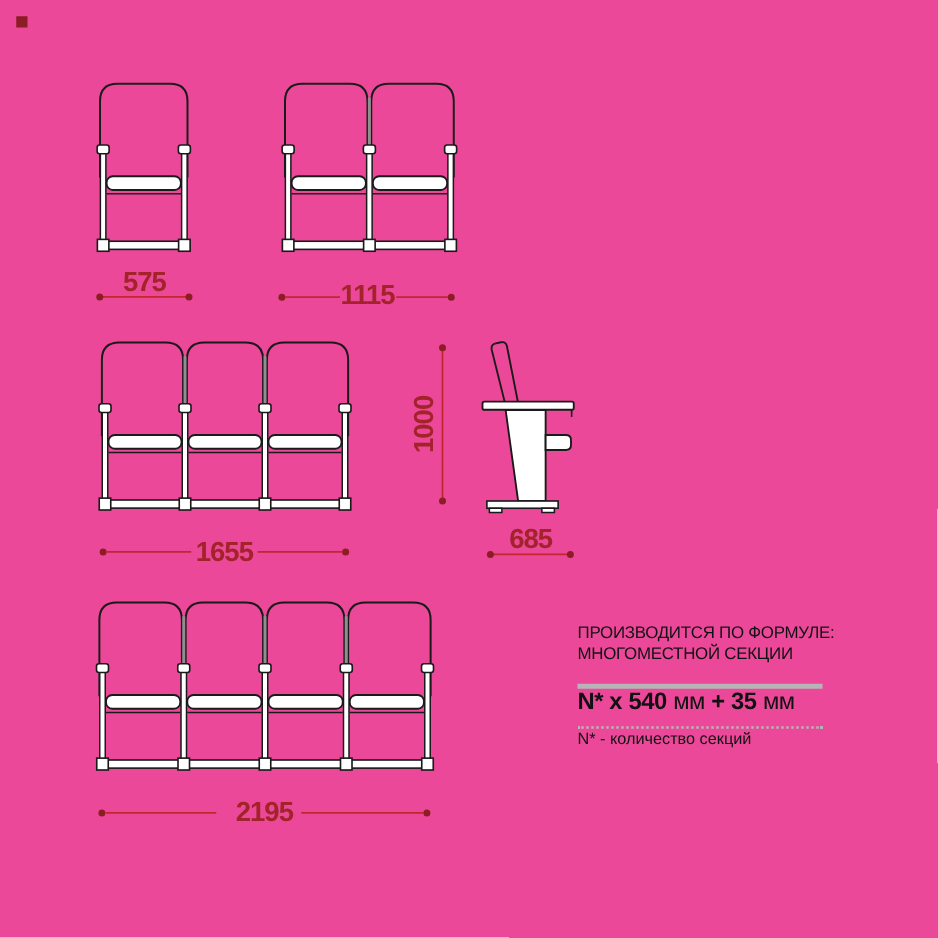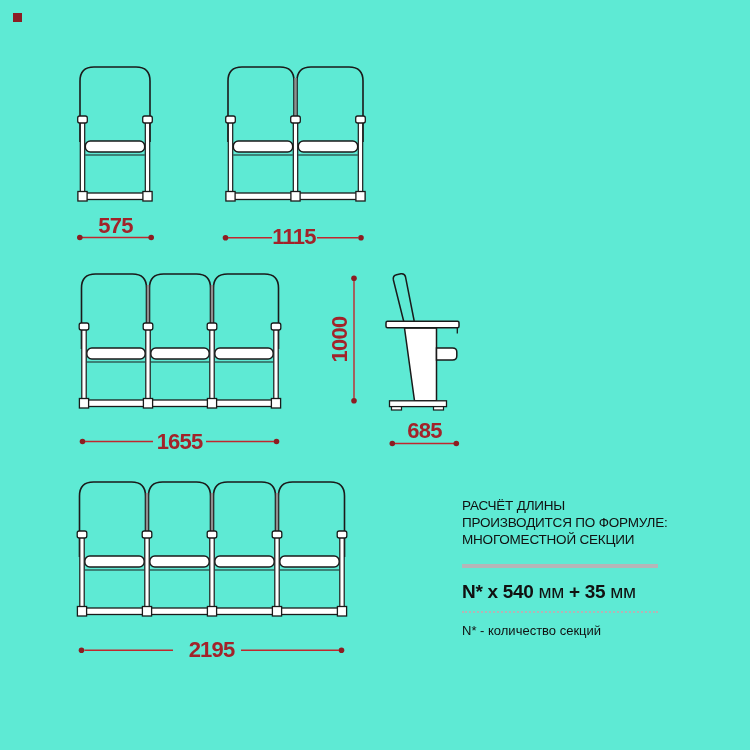--- a/index.html
+++ b/index.html
@@ -1,33 +1,33 @@
 <!DOCTYPE html>
 <html><head>
 <meta charset="utf-8">
 <style>
   html,body{margin:0;padding:0;background:#fff;}
-  .stage{position:relative;width:750px;height:750px;background:#5eead4;overflow:hidden;
+  .stage{position:relative;width:750px;height:750px;background:#ec4899;overflow:hidden;
          font-family:"Liberation Sans",sans-serif;}
   .logo{position:absolute;left:13px;top:13px;width:9px;height:9px;background:var(--logo,#8c1d24);}
   svg.draw{position:absolute;left:0;top:0;}
   .ln{fill:none;stroke:var(--drawing-stroke,#1a1a1a);}
   .fw{fill:#ffffff;stroke:var(--drawing-stroke,#1a1a1a);}
   .gpost{stroke:#8f8f8f;fill:none;}
   .dl{stroke:var(--dim-line,#c1272d);stroke-width:1.4;fill:none;}
   .dd{fill:var(--dim-dot,#8c1d22);}
   .dt{fill:var(--dim-text,#a2232a);font-family:"Liberation Sans",sans-serif;font-weight:700;
       font-size:22px;letter-spacing:-0.8px;text-anchor:middle;}
   .info{position:absolute;left:462px;top:497px;width:212px;color:var(--text,#111);}
   .info-title{font-size:13.5px;line-height:17px;letter-spacing:-0.2px;}
   .rule{width:196px;height:4px;background:var(--rule-gray,#b3b3b3);margin-top:16px;}
-  .formula{margin-top:13px;font-size:19px;line-height:22px;letter-spacing:-0.3px;white-space:nowrap;}
+  .formula{font-size:19px;line-height:22px;letter-spacing:-0.3px;white-space:nowrap;}
   .formula .b{font-weight:700;}
   .rule-dotted{width:196px;border-top:2px dotted #b5b5b5;margin-top:8px;}
-  .note{margin-top:10px;font-size:13px;line-height:16px;}
+  .note{font-size:13px;line-height:16px;}
 </style>
 </head>
 <body>
 
 <div class="stage" style="--dim-line: #c1272d; --dim-dot: #8c1d22; --dim-text: #a2232a; --drawing-stroke: #1a1a1a; --rule-gray: #b5b5b8; --logo: #8c1d24; --text: #111111;">
 
   <div class="logo"></div>
 
   <svg id="drawing" class="draw" width="750" height="750" viewBox="0 0 750 750">
 
@@ -173,21 +173,20 @@
         <rect class="fw" stroke-width="1.3" x="272.2" y="531" width="9.6" height="7" rx="2"></rect>
         <rect class="fw" stroke-width="1.3" x="272.4" y="606.5" width="9.2" height="9.5"></rect>
         <rect class="fw" stroke-width="1.2" x="339.8" y="535" width="4.4" height="73"></rect>
         <rect class="fw" stroke-width="1.3" x="337.2" y="531" width="9.6" height="7" rx="2"></rect>
         <rect class="fw" stroke-width="1.3" x="337.4" y="606.5" width="9.2" height="9.5"></rect>
       </g>
     </svg>
 
   <div class="info">
     <div class="info-title">
-      <div>РАСЧЁТ ДЛИНЫ</div>
       <div>ПРОИЗВОДИТСЯ ПО ФОРМУЛЕ:</div>
       <div>МНОГОМЕСТНОЙ СЕКЦИИ</div>
     </div>
     <div class="rule"></div>
     <div class="formula"><span class="b">N* x 540</span><span> мм </span><span class="b">+ 35</span><span> мм</span></div>
     <div class="rule-dotted"></div>
     <div class="note">N* - количество секций</div>
   </div>
 
 </div>

